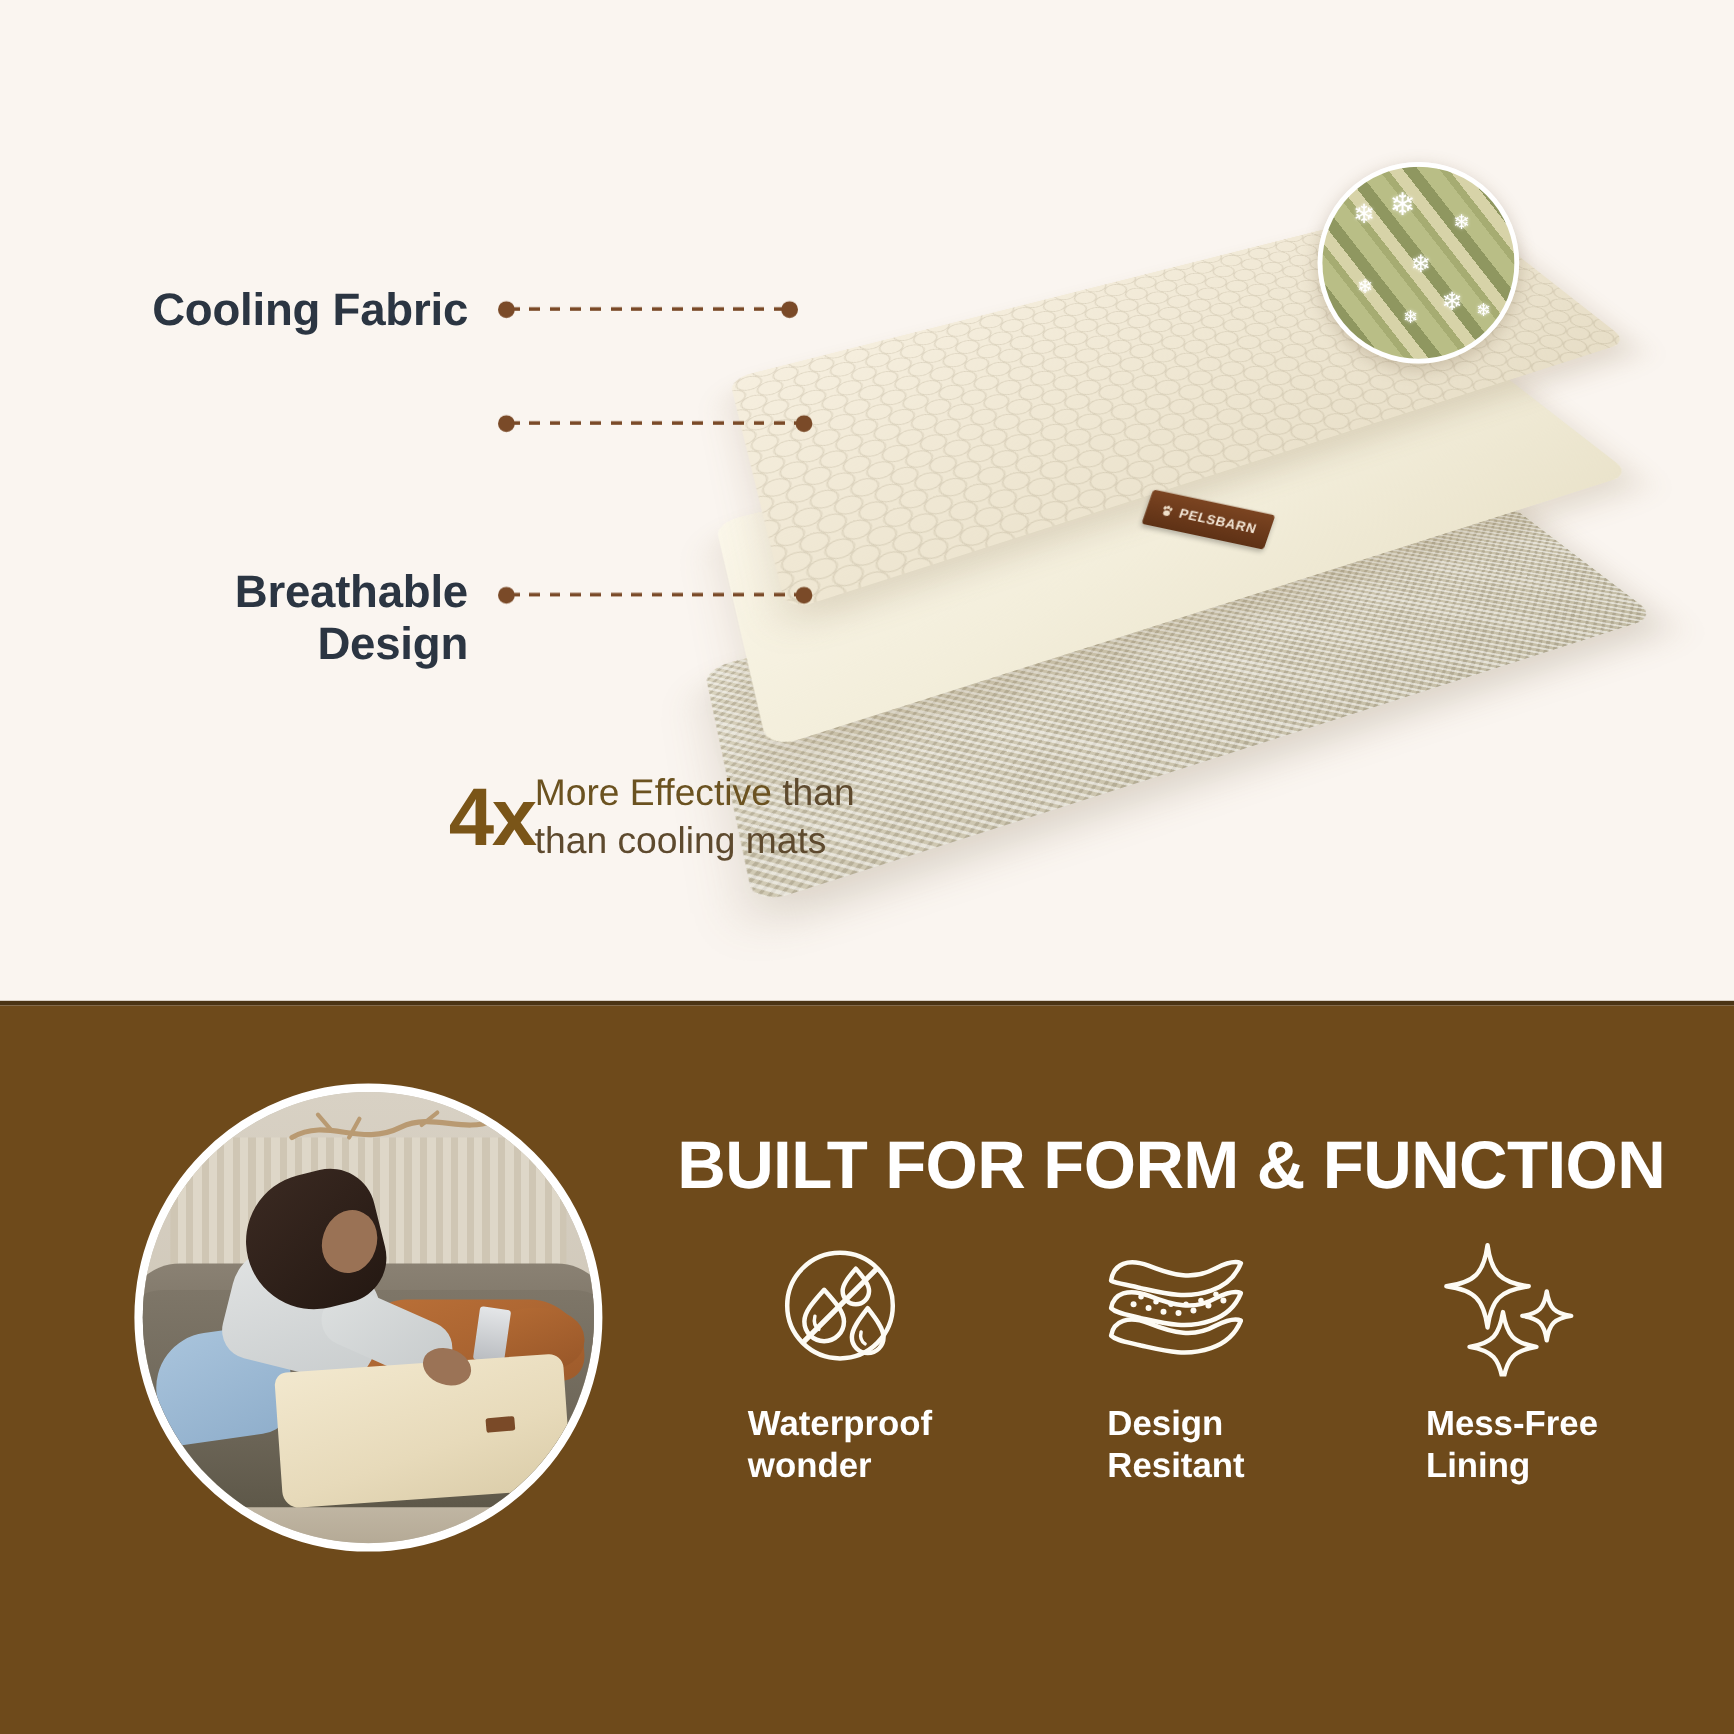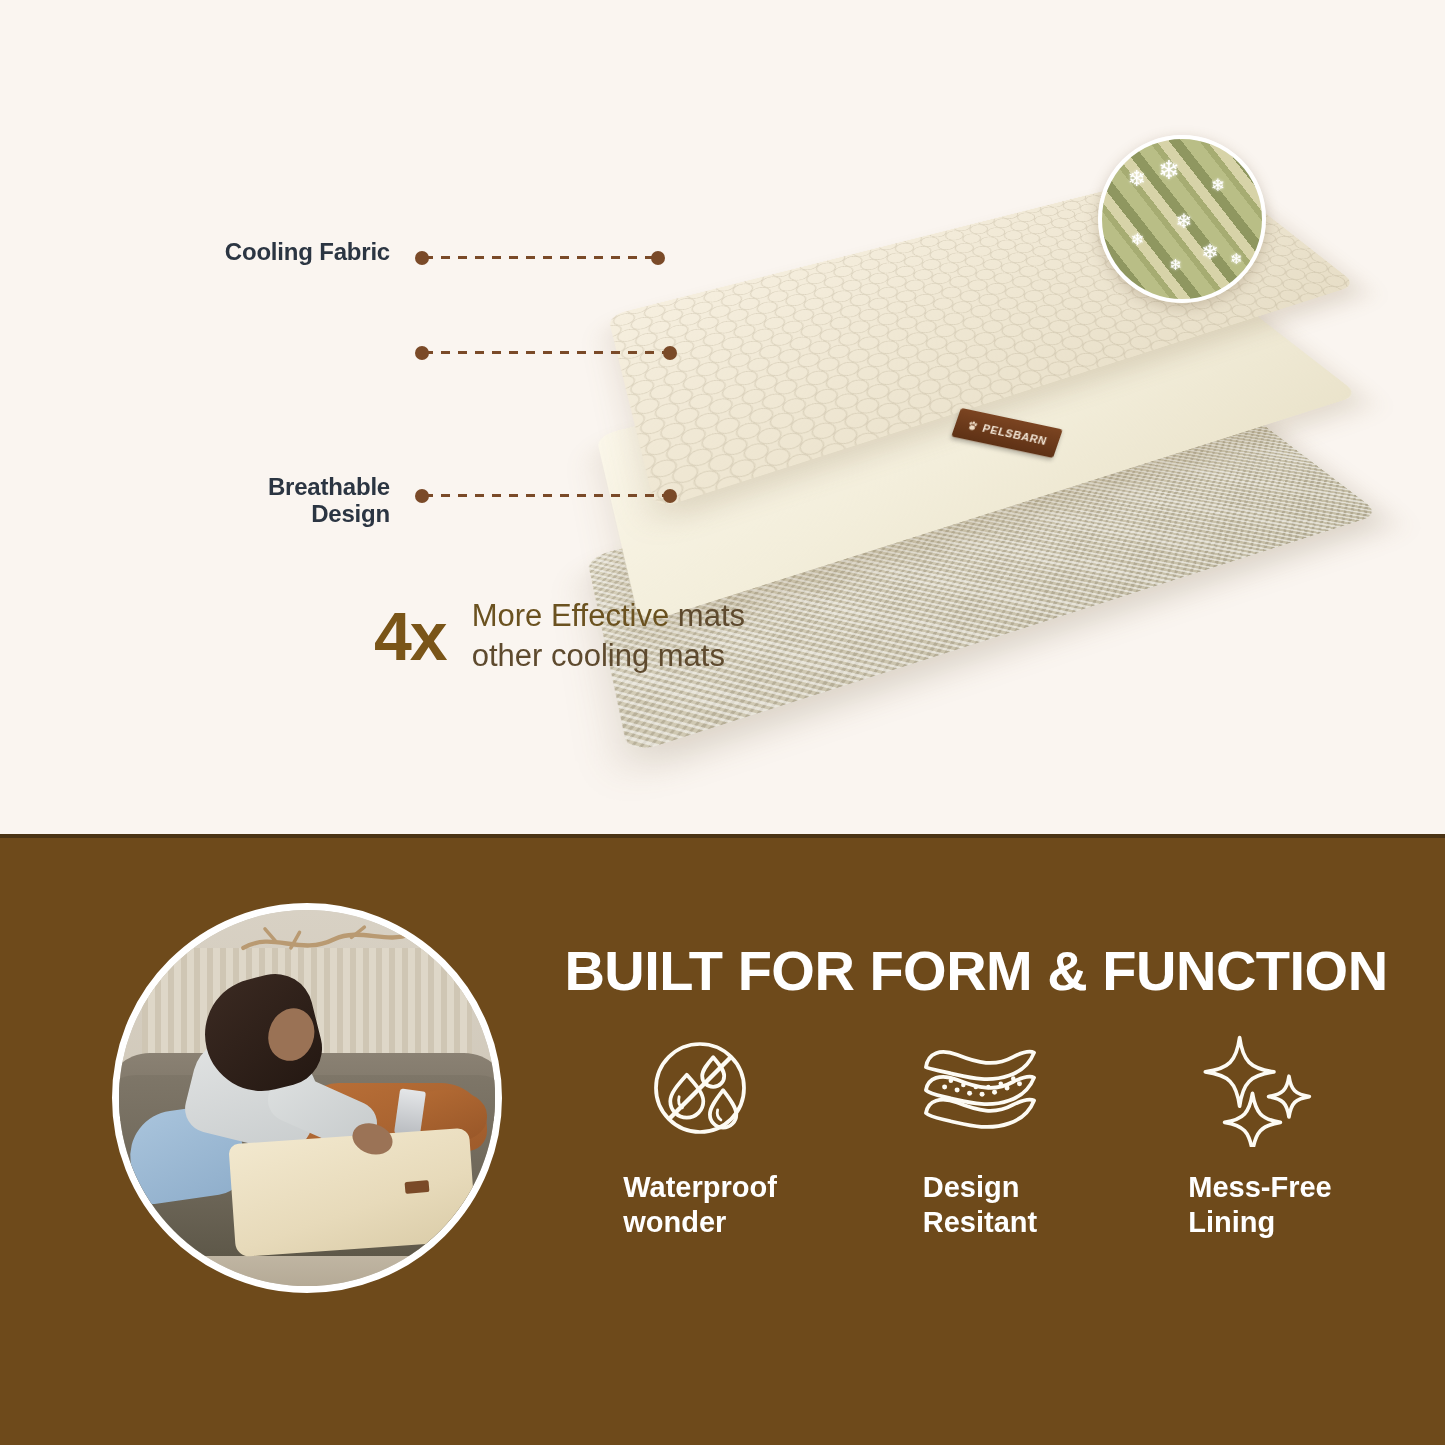--- a/index.html
+++ b/index.html
@@ -31,21 +31,21 @@
     width: 1445px;
     height: 4px;
     background: #4A3314;
   }
 
   
   .callout-label {
     position: absolute;
     color: #2B3542;
     font-weight: 700;
-    font-size: 24px;
+    font-size: 38px;
     letter-spacing: -0.2px;
     line-height: 1.14;
     text-align: right;
     white-space: pre-line;
   }
   #label-cooling { left: 40px; top: 238px; width: 350px; }
   #label-soft    { left: 40px; top: 330px; width: 350px; }
   #label-breath  { left: 40px; top: 473px; width: 350px; }
 
   
@@ -71,24 +71,23 @@
   .connector .dot.left  { left: 0; }
   .connector .dot.right { right: 0; }
 
   #conn-cooling { left: 415px; top: 249px; width: 250px; }
   #conn-soft    { left: 415px; top: 344px; width: 262px; }
   #conn-breath  { left: 415px; top: 487px; width: 262px; }
 
   
   #effective-block {
     position: absolute;
-    left: 374px; top: 596px;
+    left: 374px; top: 641px;
     display: flex;
     align-items: center;
-    gap: 26px;
   }
   #effective-multiplier {
     color: #7A5518;
     font-weight: 700;
     font-size: 68px;
     line-height: 1;
     letter-spacing: -2px;
   }
   #effective-text {
     color: #5E4A2E;
@@ -353,21 +352,21 @@
     <div class="callout-label" id="label-breath">Breathable
 Design</div>
     <div class="connector" id="conn-breath">
       <span class="dot left"></span>
       <span class="dashline"></span>
       <span class="dot right"></span>
     </div>
 
     <div id="effective-block">
       <div id="effective-multiplier">4x</div>
-      <div id="effective-text"><b>More Effective</b><span> mats other cooling mats</span></div>
+      <div id="effective-text"><b>More Effective</b><span> than than cooling mats</span></div>
     </div>
   </div>
 
   <div class="divider-line"></div>
 
   <div class="panel-bottom">
 
     <div id="lifestyle-photo">
       <div class="ph" id="ph-wall"></div>
       <div class="ph" id="ph-slats"></div>

